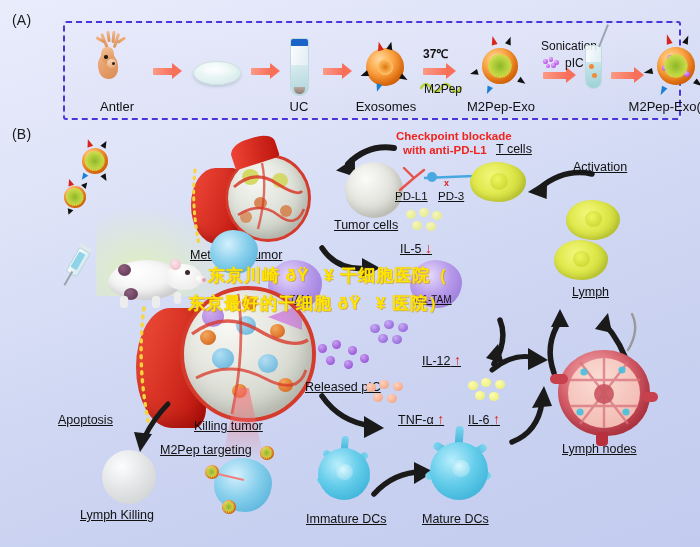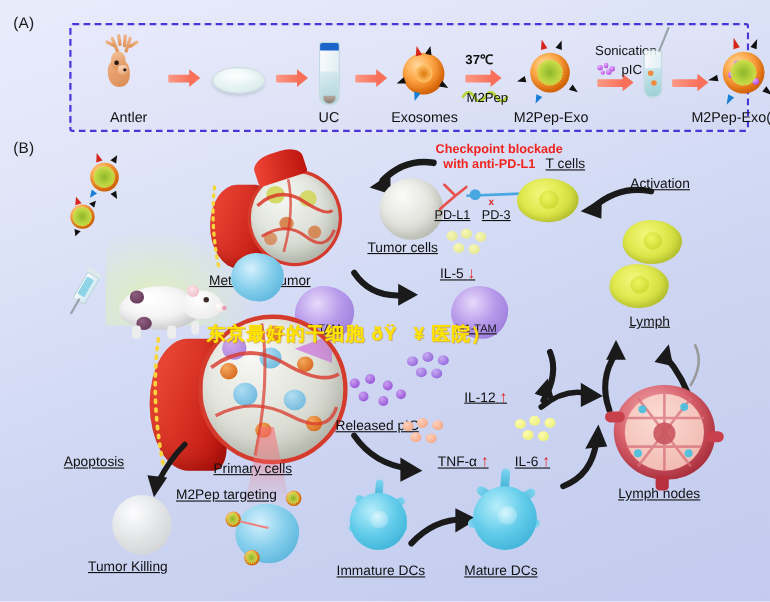--- a/index.html
+++ b/index.html
@@ -629,21 +629,21 @@
           background:linear-gradient(90deg,rgba(214,130,226,.9),rgba(188,90,210,.55));"></div>
       </div>
       <svg width="80" height="140" style="position:absolute;left:-2px;top:24px;">
         <path d="M10 6 Q2 64 16 128" stroke="#f7d53c" stroke-width="3.4" fill="none" stroke-dasharray="2,6" stroke-linecap="round"></path>
       </svg>
 
       <div style="position:absolute;left:86px;top:110px;width:42px;height:72px;
         background:linear-gradient(180deg,rgba(247,108,116,.65),rgba(247,150,160,0));
         clip-path:polygon(36% 0,64% 0,100% 100%,0 100%);"></div>
     </div>
-    <div class="b-label" style="left:176px;top:289px;">Primary cells</div>
+    <div class="b-label" style="left:176px;top:289px;">Killing tumor</div>
 
     <div style="position:absolute;left:300px;top:210px;width:56px;height:40px;">
       <div class="cytodot" style="left:0;top:4px;width:9px;height:9px;background:radial-gradient(circle at 35% 30%,#c9a0f0,#8a3fd0);"></div>
       <div class="cytodot" style="left:14px;top:0px;width:9px;height:9px;background:radial-gradient(circle at 35% 30%,#c9a0f0,#8a3fd0);"></div>
       <div class="cytodot" style="left:30px;top:6px;width:9px;height:9px;background:radial-gradient(circle at 35% 30%,#c9a0f0,#8a3fd0);"></div>
       <div class="cytodot" style="left:8px;top:16px;width:9px;height:9px;background:radial-gradient(circle at 35% 30%,#c9a0f0,#8a3fd0);"></div>
       <div class="cytodot" style="left:26px;top:20px;width:9px;height:9px;background:radial-gradient(circle at 35% 30%,#c9a0f0,#8a3fd0);"></div>
       <div class="cytodot" style="left:42px;top:14px;width:9px;height:9px;background:radial-gradient(circle at 35% 30%,#c9a0f0,#8a3fd0);"></div>
     </div>
     <div class="b-label" style="left:287px;top:250px;">Released pIC</div>
@@ -654,21 +654,21 @@
     </svg>
 
     <div class="b-label" style="left:40px;top:283px;">Apoptosis</div>
     <svg style="position:absolute;left:100px;top:270px;" width="56" height="56">
       <path d="M50 4 Q36 18 26 38" stroke="#1a1a1a" stroke-width="5" fill="none" stroke-linecap="round"></path>
       <path d="M16 32 L34 34 L22 52 Z" fill="#1a1a1a"></path>
     </svg>
     <div style="position:absolute;left:84px;top:320px;width:54px;height:54px;border-radius:50%;
       background:radial-gradient(circle at 36% 30%,rgba(255,255,255,.95) 0%,rgba(232,232,228,.85) 45%,rgba(200,202,194,.8) 100%);
       filter:blur(.3px);"></div>
-    <div class="b-label" style="left:62px;top:378px;">Tumor Killing</div>
+    <div class="b-label" style="left:62px;top:378px;">Lymph Killing</div>
 
     <div class="b-label" style="left:142px;top:313px;">M2Pep targeting</div>
     <div class="macro-blue" style="left:196px;top:328px;width:58px;height:54px;"></div>
     <div class="exo" id="exoB3" style="left:182px;top:330px;width:24px;height:24px;">
       <div class="core" style="inset:5px;"></div>
     <div class="lipid" style="left: 11.1px; top: 0px; height: 4.5px; width: 1.8px; transform: rotate(0deg) translateY(7.5px); transform-origin: 50% 12px;"></div>
         <div class="lipid" style="left: 11.1px; top: 0px; height: 4.5px; width: 1.8px; transform: rotate(25.7143deg) translateY(7.5px); transform-origin: 50% 12px;"></div>
         <div class="lipid" style="left: 11.1px; top: 0px; height: 4.5px; width: 1.8px; transform: rotate(51.4286deg) translateY(7.5px); transform-origin: 50% 12px;"></div>
         <div class="lipid" style="left: 11.1px; top: 0px; height: 4.5px; width: 1.8px; transform: rotate(77.1429deg) translateY(7.5px); transform-origin: 50% 12px;"></div>
         <div class="lipid" style="left: 11.1px; top: 0px; height: 4.5px; width: 1.8px; transform: rotate(102.857deg) translateY(7.5px); transform-origin: 50% 12px;"></div>
@@ -870,15 +870,16 @@
       <div style="position:absolute;left:46px;top:84px;width:12px;height:14px;border-radius:4px;background:#b8303d;"></div>
     </div>
     <div class="b-label" style="left:544px;top:312px;">Lymph nodes</div>
 
     <svg style="position:absolute;left:570px;top:178px;" width="60" height="48">
       <path d="M40 42 Q52 22 44 6" stroke="#9a9a9a" stroke-width="2.4" fill="none" stroke-linecap="round"></path>
     </svg>
 
   </div>
 
+  <div class="watermark" style="left:208px;top:264px;">东京川崎 ðŸ¥ 干细胞医院（</div>
   <div class="watermark" style="left:188px;top:292px;">东京最好的干细胞 ðŸ¥ 医院）</div>
 
 </div>
 
 </body></html>

